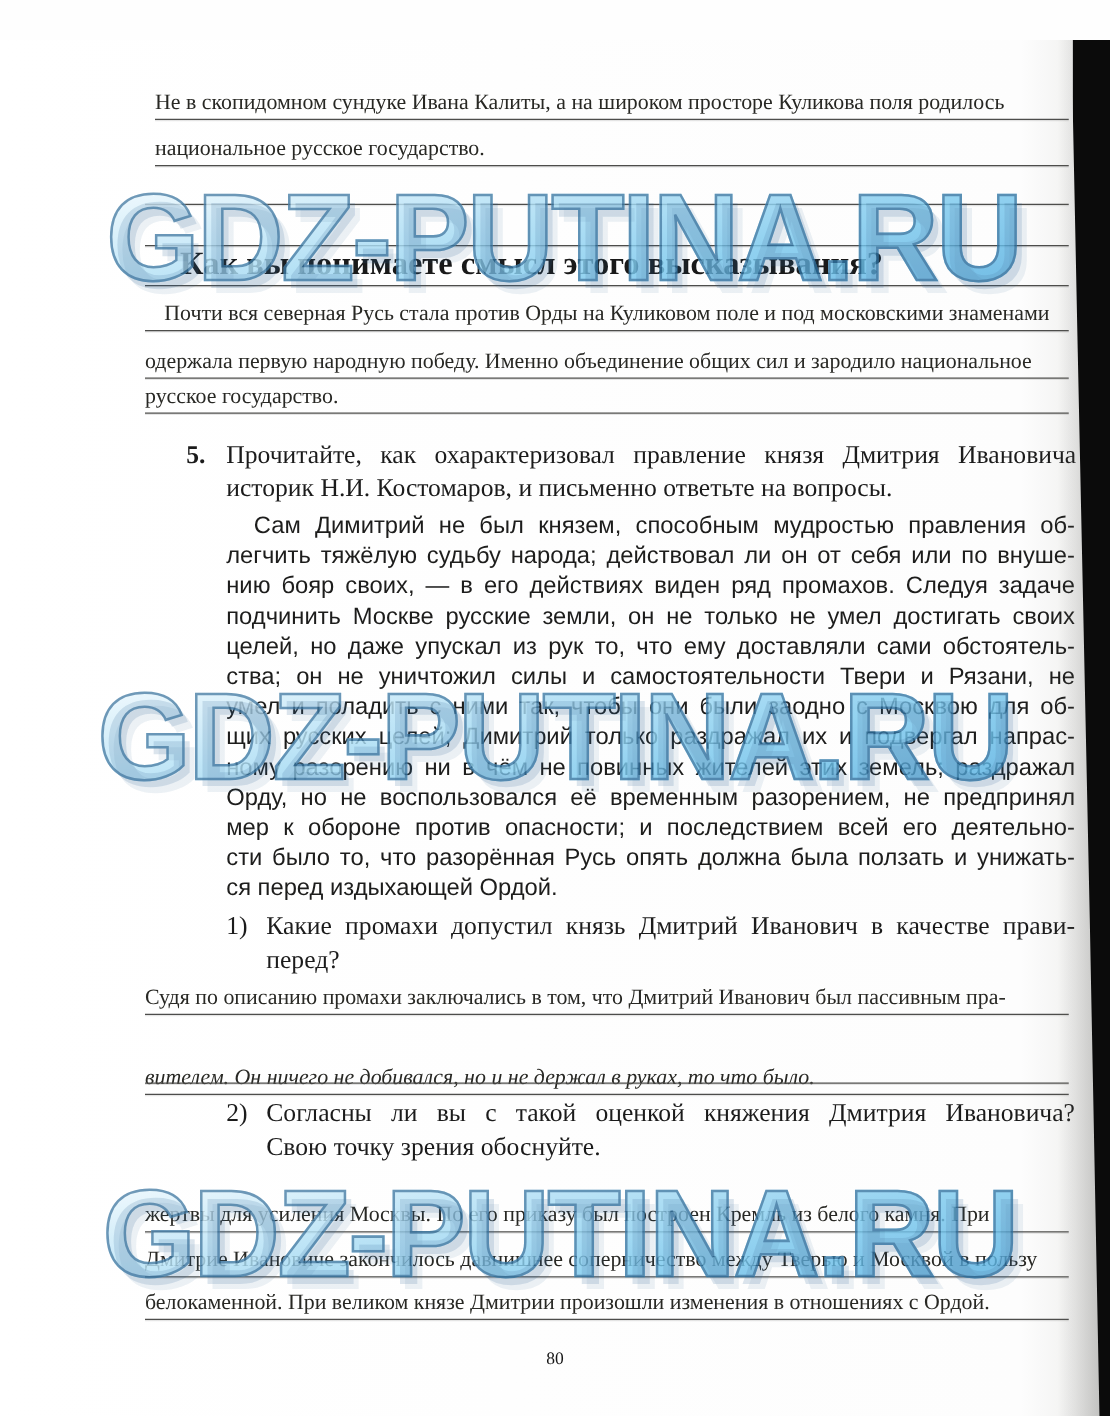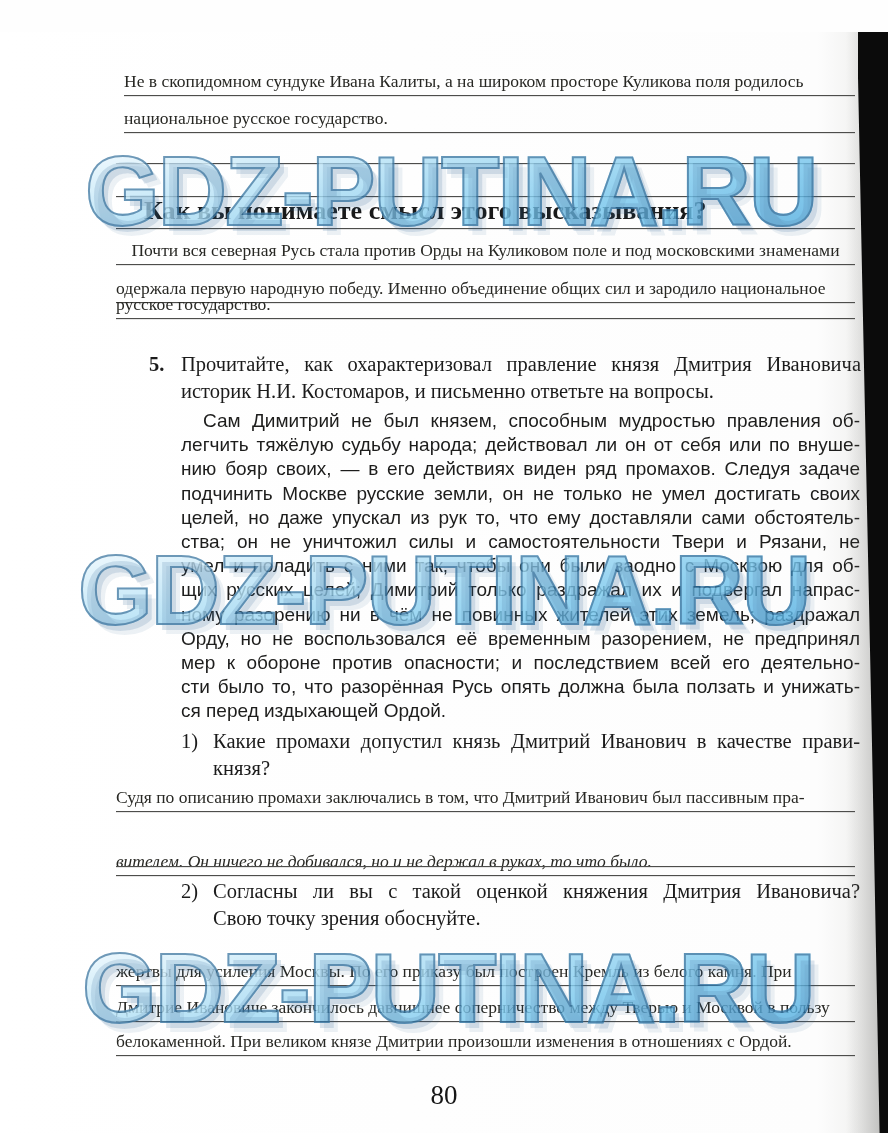--- a/index.html
+++ b/index.html
@@ -43,21 +43,21 @@
     position:absolute;top:377px;left:181px;width:679px;
     font-family:"Liberation Sans", sans-serif;
     font-size:19px;line-height:24.2px;color:#1d1d1c;
   }
   .qline{text-align:justify;text-align-last:justify;}
   .qline.first{text-indent:22px;}
   .qline.last{text-align:center;text-align-last:left;}
 
   .pageno{
     position:absolute;top:1048px;left:0;width:888px;
-    text-align:center;font-size:27px;color:#161616;
+    text-align:center;font-size:14px;color:#161616;
     font-family:"Liberation Serif", serif;
   }
 
   
   .wm{
     position:absolute;left:85px;width:790px;
     font-family:"Liberation Sans", sans-serif;font-weight:700;
     font-size:96px;line-height:1;letter-spacing:-2px;white-space:nowrap;
     background:linear-gradient(168deg,#eef9fe 4%,#b4e1f6 32%,#7bc9ee 62%,#4daade 96%);
     -webkit-background-clip:text;background-clip:text;
@@ -98,21 +98,21 @@
   <div class="row" style="top:165px;left:116px;width:739px;height:32px;">
     <span class="qhead">Как вы понимаете смысл этого высказывания?</span>
   </div>
 
   <div class="row" style="top:197px;left:116px;width:739px;height:36px;justify-content:center;">
     <span class="hw">Почти вся северная Русь стала против Орды на Куликовом поле и под московскими знаменами</span>
   </div>
   <div class="row" style="top:233px;left:116px;width:739px;height:38px;">
     <span class="hw">одержала первую народную победу. Именно объединение общих сил и зародило национальное</span>
   </div>
-  <div class="row" style="top:254px;left:116px;width:739px;height:33px;">
+  <div class="row" style="top:266px;left:116px;width:739px;height:33px;">
     <span class="hw">русское государство.</span>
   </div>
 
   <div class="printed" style="top:319px;left:149px;width:712px;">
     <div class="num bold">5.</div>
     <div class="ptext">
       <div class="pline-j">Прочитайте, как охарактеризовал правление князя Дмитрия Ивановича</div>
       <div>историк Н.И. Костомаров, и письменно ответьте на вопросы.</div>
     </div>
   </div>
@@ -130,21 +130,21 @@
     <div class="qline">Орду, но не воспользовался её временным разорением, не предпринял</div>
     <div class="qline">мер к обороне против опасности; и последствием всей его деятельно-</div>
     <div class="qline">сти было то, что разорённая Русь опять должна была ползать и унижать-</div>
     <div class="qline last">ся перед издыхающей Ордой.</div>
   </div>
 
   <div class="printed" style="top:696px;left:181px;width:679px;">
     <div class="num">1)</div>
     <div class="ptext">
       <div class="pline-j">Какие промахи допустил князь Дмитрий Иванович в качестве прави-</div>
-      <div>князя?</div>
+      <div>перед?</div>
     </div>
   </div>
 
   <div class="row" style="top:745px;left:116px;width:739px;height:35px;">
     <span class="hw">Судя по описанию промахи заключались в том, что Дмитрий Иванович был пассивным пра-</span>
   </div>
   <div class="row" style="top:811px;left:116px;width:739px;height:33px;font-style:italic;">
     <span class="hw">вителем. Он ничего не добивался, но и не держал в руках, то что было.</span>
   </div>
   <div class="row" style="top:802px;left:116px;width:739px;height:33px;"></div>

